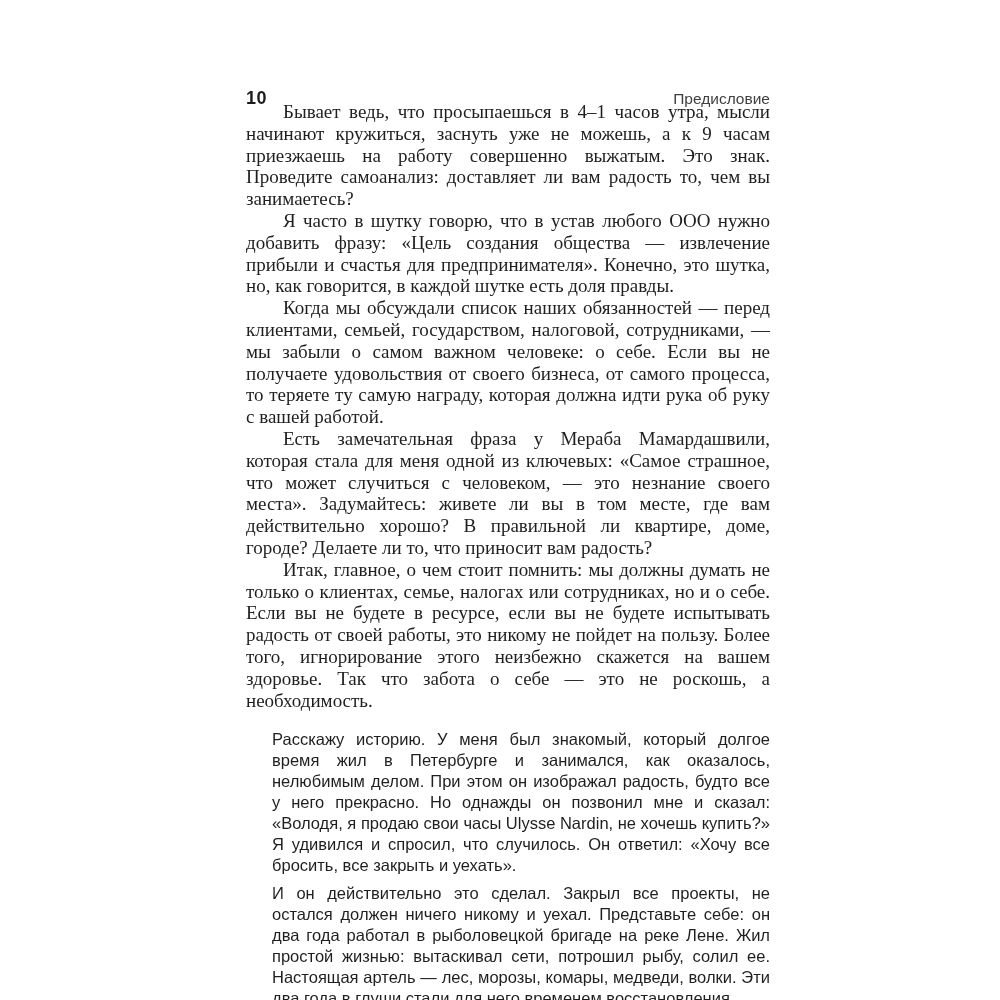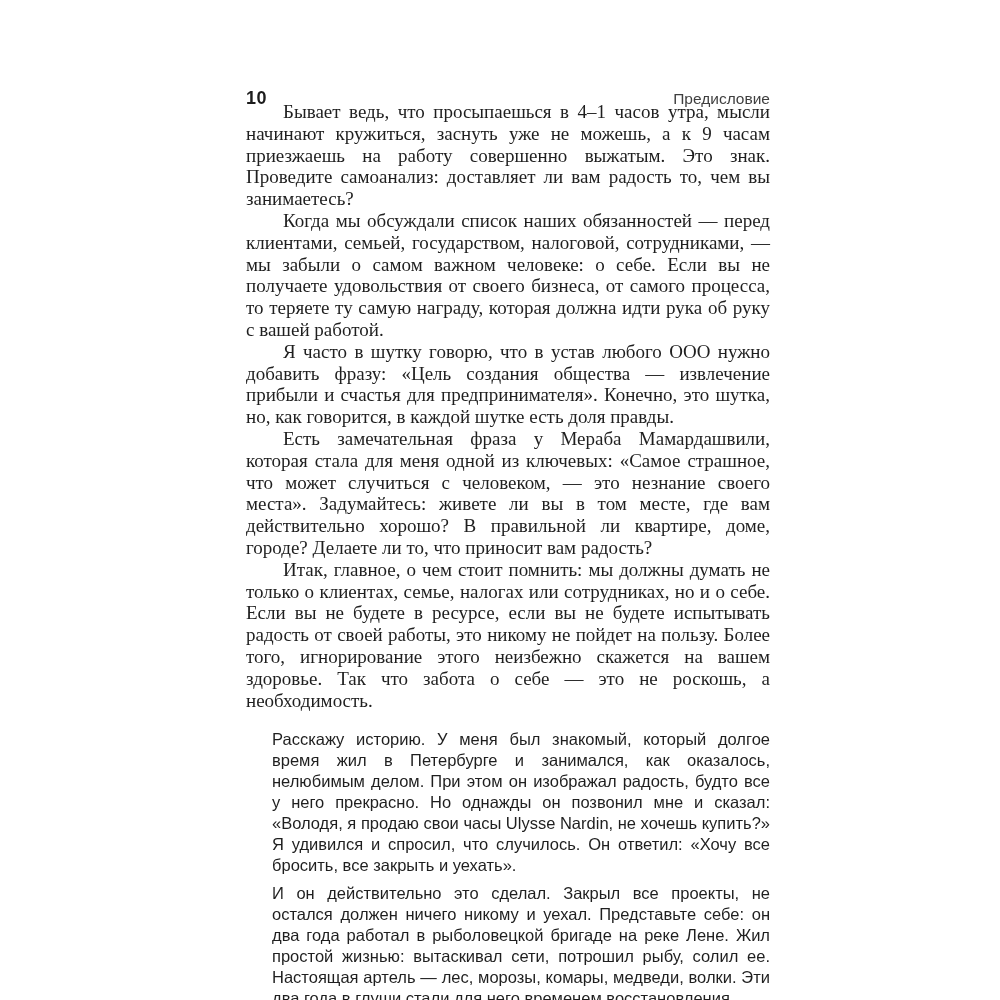--- a/index.html
+++ b/index.html
@@ -84,22 +84,22 @@
 <body>
 
 <div class="page">
   <header class="running-head">
     <span class="page-num">10</span>
     <span class="section-title">Предисловие</span>
   </header>
 
   <main class="text-column">
     <p class="body-par">Бывает ведь, что просыпаешься в 4–1 часов утра, мысли начинают кружиться, заснуть уже не можешь, а к 9 часам приезжаешь на работу совершенно выжатым. Это знак. Проведите самоанализ: доставляет ли вам радость то, чем вы занимаетесь?</p>
+    <p class="body-par">Я часто в шутку говорю, что в устав любого ООО нужно добавить фразу: «Цель создания общества — извлечение прибыли и счастья для предпринимателя». Конечно, это шутка, но, как говорится, в каждой шутке есть доля правды.</p>
     <p class="body-par">Когда мы обсуждали список наших обязанностей — перед клиентами, семьей, государством, налоговой, сотрудниками, — мы забыли о самом важном человеке: о себе. Если вы не получаете удовольствия от своего бизнеса, от самого процесса, то теряете ту самую награду, которая должна идти рука об руку с вашей работой.</p>
-    <p class="body-par">Я часто в шутку говорю, что в устав любого ООО нужно добавить фразу: «Цель создания общества — извлечение прибыли и счастья для предпринимателя». Конечно, это шутка, но, как говорится, в каждой шутке есть доля правды.</p>
     <p class="body-par">Есть замечательная фраза у Мераба Мамардашвили, которая стала для меня одной из ключевых: «Самое страшное, что может случиться с человеком, — это незнание своего места». Задумайтесь: живете ли вы в том месте, где вам действительно хорошо? В правильной ли квартире, доме, городе? Делаете ли то, что приносит вам радость?</p>
     <p class="body-par">Итак, главное, о чем стоит помнить: мы должны думать не только о клиентах, семье, налогах или сотрудниках, но и о себе. Если вы не будете в ресурсе, если вы не будете испытывать радость от своей работы, это никому не пойдет на пользу. Более того, игнорирование этого неизбежно скажется на вашем здоровье. Так что забота о себе — это не роскошь, а необходимость.</p>
 
     <section class="excerpt">
       <p class="excerpt-par"><span>Расскажу историю. У меня был знакомый, который долгое время жил в Петербурге и занимался, как оказалось, нелюбимым делом. При этом он изображал радость, будто все у него прекрасно. Но однажды он позвонил мне и сказал: «Володя, я продаю свои часы </span><span class="italic">Ulysse Nardin</span><span>, не хочешь купить?» Я удивился и спросил, что случилось. Он ответил: «Хочу все бросить, все закрыть и уехать».</span></p>
       <p class="excerpt-par"><span>И он действительно это сделал. Закрыл все проекты, не остался должен ничего никому и уехал. Представьте себе: он два года работал в рыболовецкой бригаде на реке Лене. Жил простой жизнью: вытаскивал сети, потрошил рыбу, солил ее. Настоящая артель — лес, морозы, комары, медведи, волки. Эти два года в глуши стали для него временем восстановления.</span></p>
     </section>
   </main>
 </div>
 

